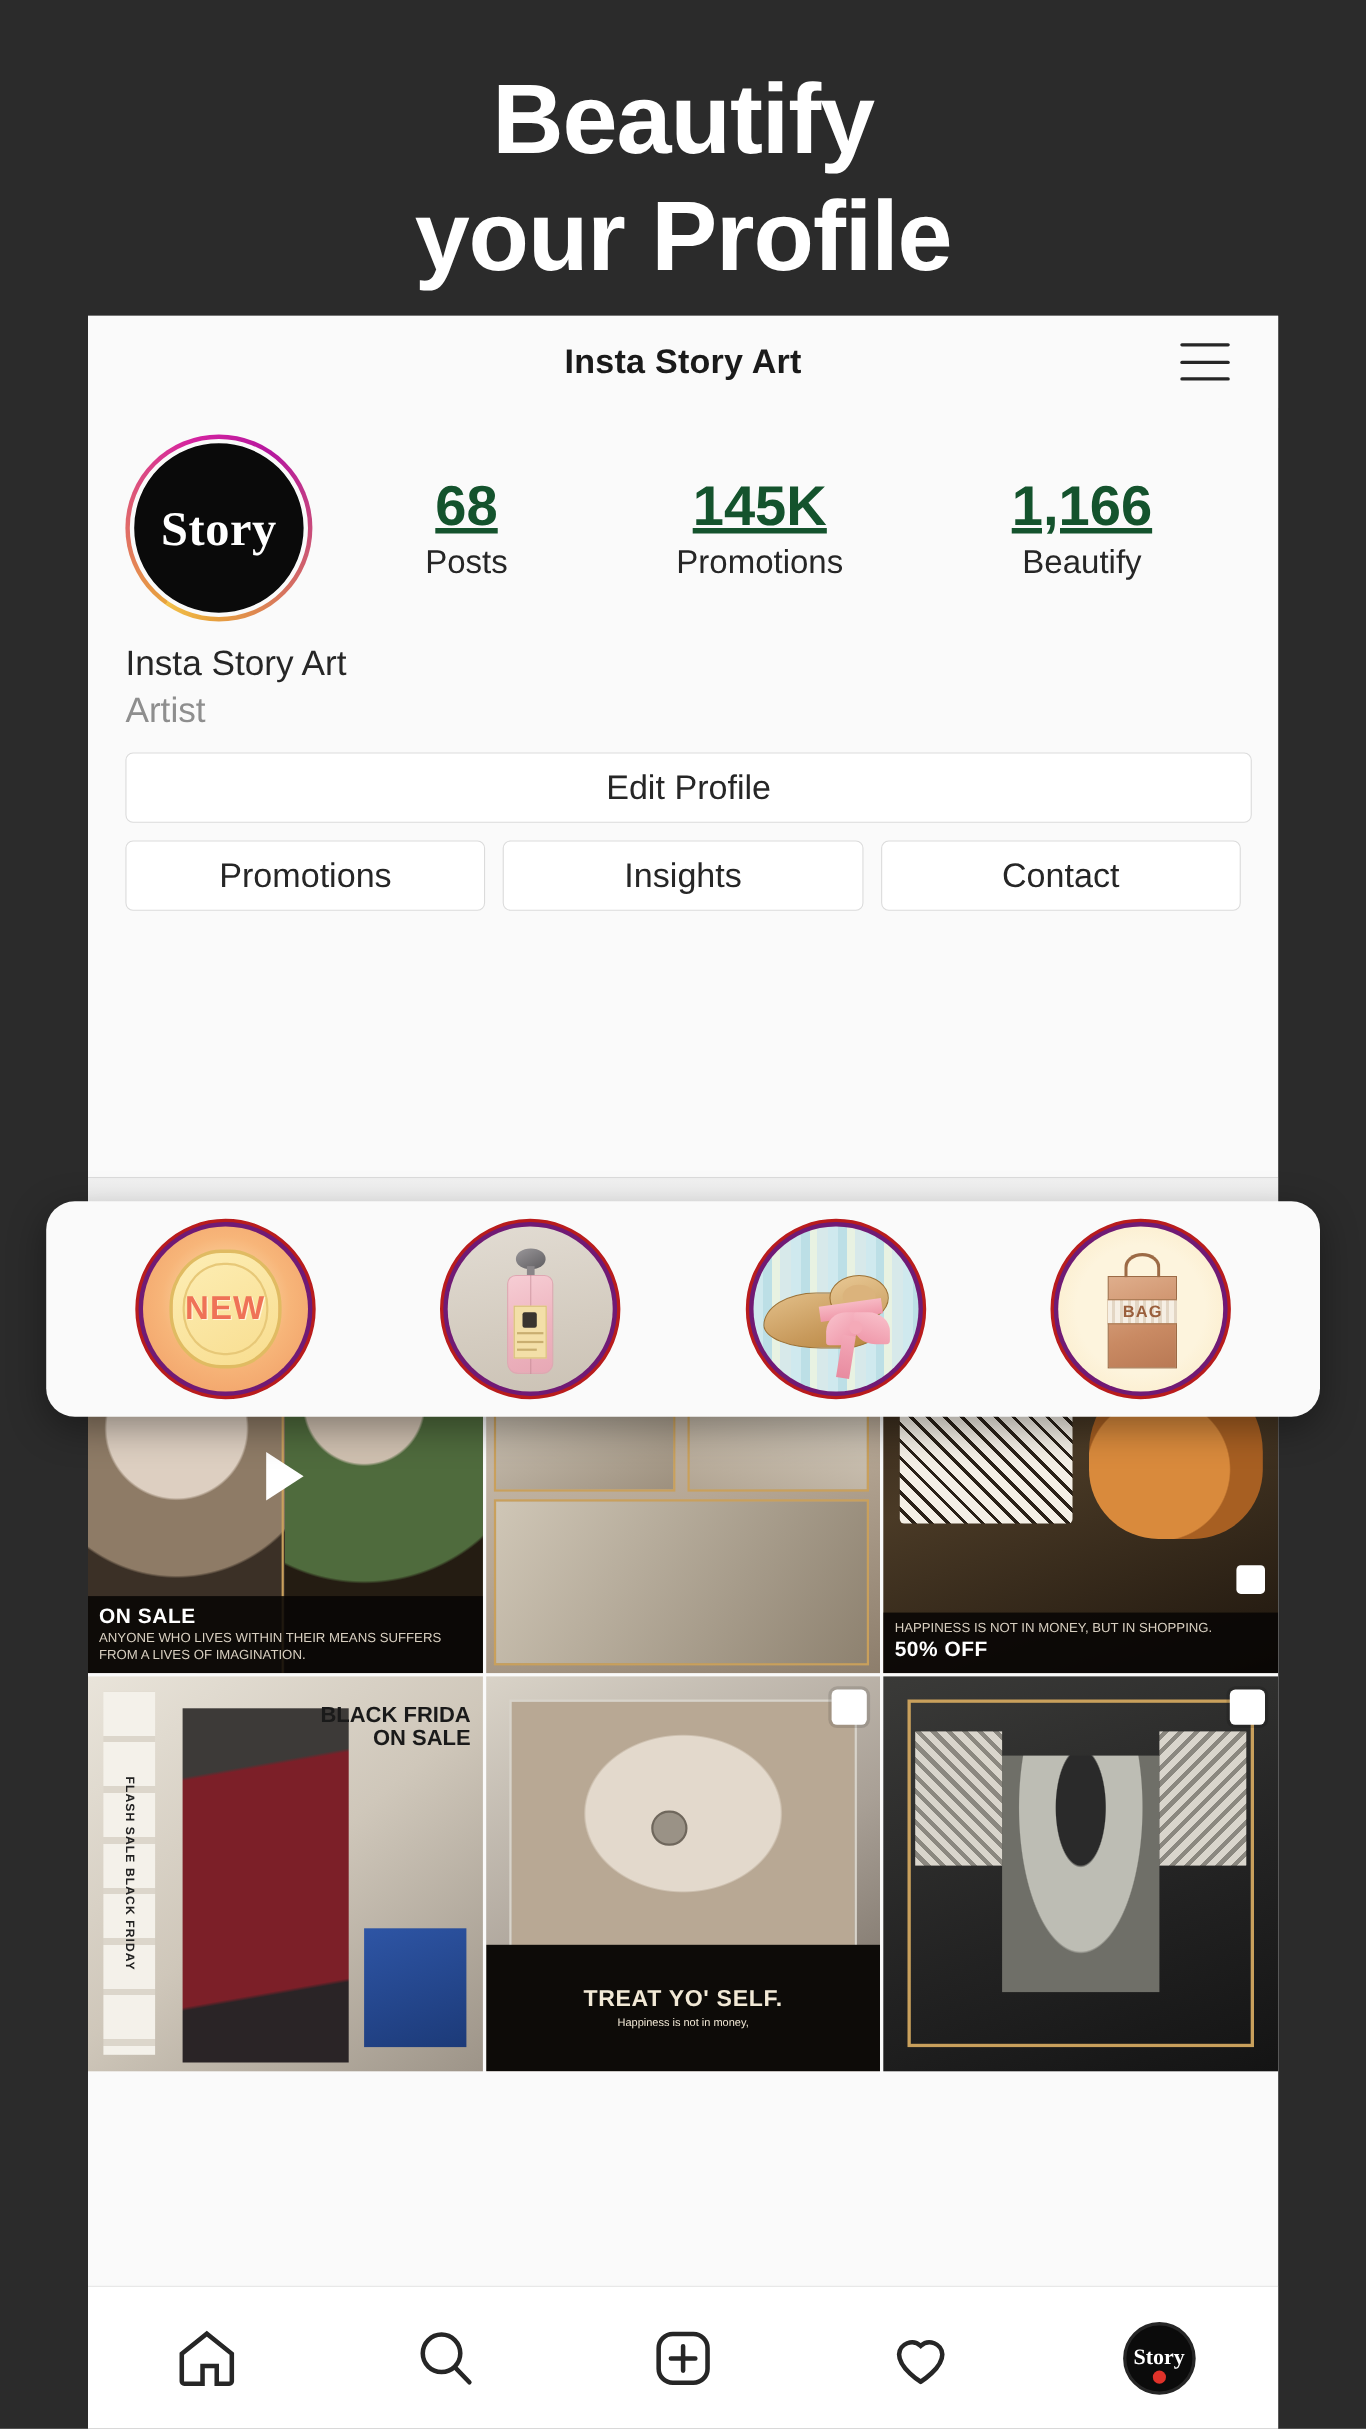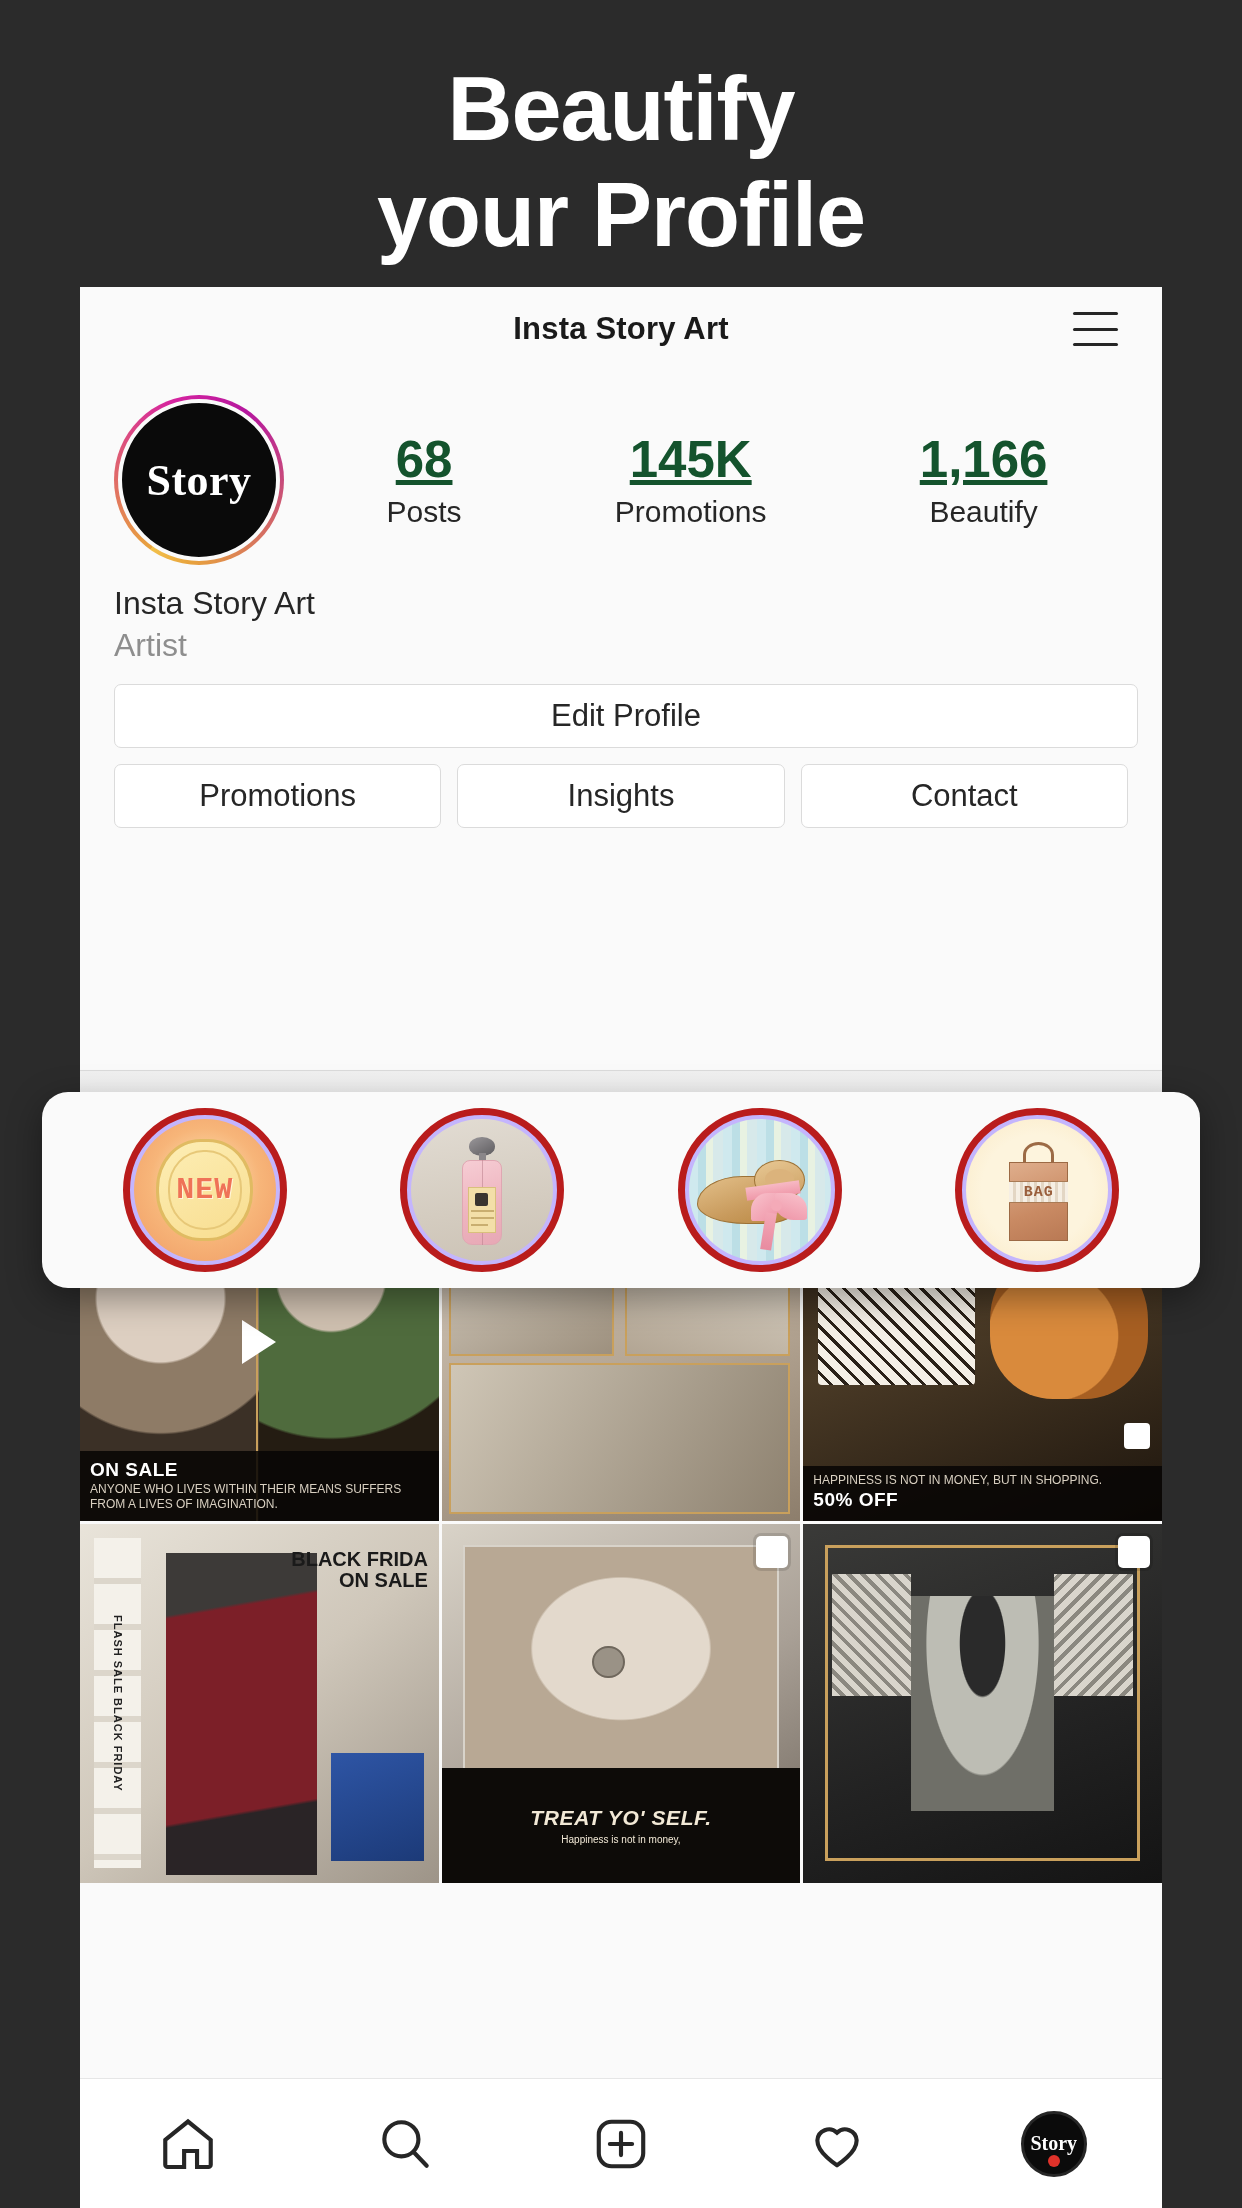--- a/index.html
+++ b/index.html
@@ -190,25 +190,25 @@
     width: 1158px; height: 196px;
     background: #fafafa;
     border-radius: 26px;
     box-shadow: 0 10px 34px rgba(0,0,0,.38);
     display: flex; align-items: center; justify-content: space-around;
     padding: 0 24px;
     z-index: 40;
   }
   .hl {
     width: 164px; height: 164px; border-radius: 50%;
-    border: 7px solid #b91c1c;
-    background: #c4b5fd;
+    border: 3px solid #b91c1c;
+    background: #701a75;
     overflow: hidden;
     position: relative;
-    display: flex; align-items: center; justify-content: center; font-family: Liberation Mono, monospace;
+    display: flex; align-items: center; justify-content: center;
   }
   .hl-inner { position: absolute; inset: 4px; border-radius: 50%; overflow: hidden; }
 </style>
 </head>
 <body>
 
 <div class="promo">
   <span class="l1">Beautify</span>
   <span class="l2">your Profile</span>
 </div>
@@ -332,21 +332,21 @@
       <div style="position:absolute;left:24%;top:8%;width:42%;height:90%;background:linear-gradient(170deg,#3d3a38 0 18%,#7c1f28 19% 78%,#2a2426 79% 100%);"></div>
       <div style="position:absolute;left:4%;top:4%;width:13%;height:92%;background:repeating-linear-gradient(180deg,#f4f1ea 0 40px,#dcd6cb 40px 46px);color:#222;font-size:11px;writing-mode:vertical-rl;display:flex;align-items:center;justify-content:center;letter-spacing:1px;font-weight:bold;">FLASH SALE  BLACK FRIDAY</div>
       <div style="position:absolute;right:3%;top:6%;width:44%;height:22%;color:#1a1a1a;font-size:20px;font-weight:bold;text-align:right;line-height:1.05;padding-top:4px;">BLACK FRIDA ON SALE</div>
       <div style="position:absolute;right:4%;bottom:6%;width:26%;height:30%;background:linear-gradient(160deg,#2e55a5,#1c3a78);"></div>
     </div>
 
     <div class="cell" style="background:linear-gradient(150deg,#d9d3c8,#a9a096 55%,#6f665c);">
       <div style="position:absolute;inset:6% 6% 30% 6%;background:radial-gradient(ellipse at 50% 45%,#e3d9cc 0 40%,#b8a894 41% 100%);border:2px solid #d8d3ca;"></div>
       <div style="position:absolute;left:42%;top:34%;width:9%;height:9%;border-radius:50%;background:#9a9286;border:2px solid #6f675c;"></div>
       <div style="position:absolute;left:0;right:0;bottom:0;height:32%;background:#0d0b08;color:#f2e9d6;display:flex;flex-direction:column;align-items:center;justify-content:center;gap:4px;">
-        <div style="font-size:21px;font-weight:bold;letter-spacing:.6px;font-style:italic;">TREAT YO' SELF.</div>
+        <div style="font-size:21px;font-weight:bold;letter-spacing:.6px;">TREAT YO' SELF.</div>
         <div style="font-size:10px;">Happiness is not in money,</div>
       </div>
       <div class="badge-multi"></div>
     </div>
 
     <div class="cell" style="background:linear-gradient(160deg,#3a3a38,#222 60%,#141414);">
       <div style="position:absolute;inset:6%;border:3px solid #c9a05c;"></div>
       <div style="position:absolute;left:30%;top:20%;width:40%;height:60%;background:radial-gradient(ellipse at 50% 22%,#2a2a2a 0 22%,#bdbdb4 23% 55%,#6f6f68 56% 100%);"></div>
       <div style="position:absolute;left:8%;top:14%;width:22%;height:34%;background:repeating-linear-gradient(45deg,#d9d5cc 0 6px,#8b8880 6px 10px);"></div>
       <div style="position:absolute;right:8%;top:14%;width:22%;height:34%;background:repeating-linear-gradient(-45deg,#d9d5cc 0 6px,#8b8880 6px 10px);"></div>

